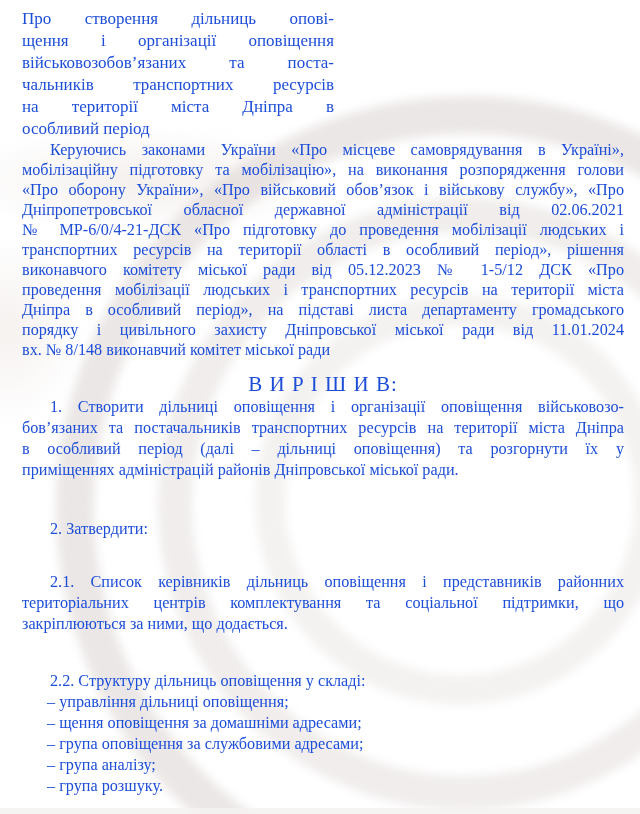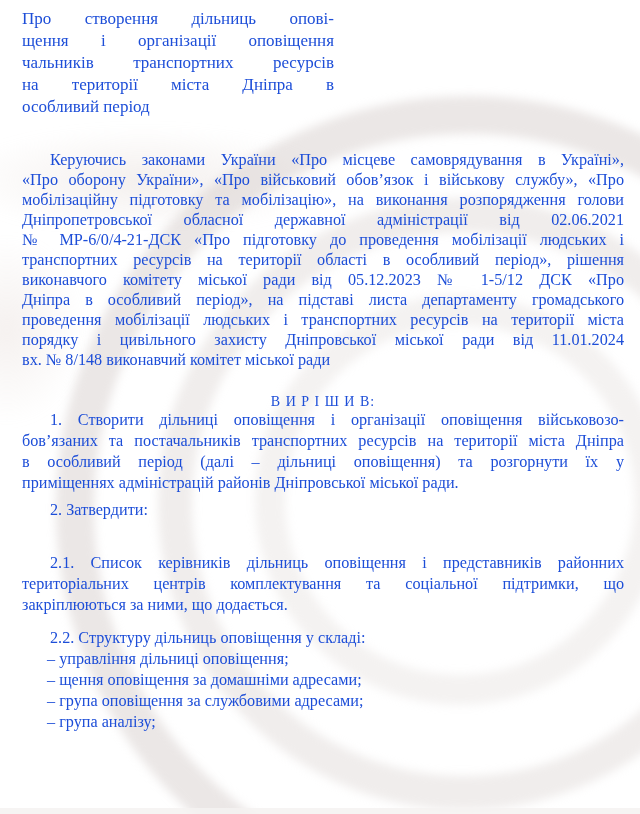--- a/index.html
+++ b/index.html
@@ -61,33 +61,33 @@
   .line.first { text-indent: 28px; }
 
   .title-block {
     width: 312px;
     font-size: 17px;
     line-height: 22px;
   }
   .title-block .line { text-indent: 0; }
 
   .para { font-size: 16.2px; line-height: 21px; }
-  .preamble { margin-top: 32px; line-height: 20px; }
+  .preamble { line-height: 20px; }
 
   .heading {
-    margin-top: 24px;
+    margin-top: 12px;
     text-align: center;
-    font-size: 14px;
+    font-size: 21px;
     letter-spacing: 1px;
   }
 
   .item-1   { }
-  .item-2   { margin-top: 6px; }
+  .item-2   { margin-top: 38px; }
   .item-2-1 { margin-top: 32px; }
-  .item-2-2 { margin-top: 12px; }
+  .item-2-2 { margin-top: 36px; }
 
   .structure-list {
     font-size: 16.2px;
     line-height: 21px;
     margin-left: 25px;
   }
 </style>
 </head>
 <body>
 
@@ -100,35 +100,36 @@
     <div class="wm-ring wm-r2"></div>
     <div class="wm-ring wm-r3"></div>
     <div class="wm-bottom-strip"></div>
   </div>
 
   <div class="content">
 
     <div class="title-block">
       <div class="line">Про створення дільниць опові-</div>
       <div class="line">щення і організації оповіщення</div>
+      <div class="line">військовозобов’язаних та поста-</div>
       <div class="line">чальників транспортних ресурсів</div>
       <div class="line">на території міста Дніпра в</div>
       <div class="line last">особливий період</div>
     </div>
 
     <div class="para preamble">
       <div class="line first">Керуючись законами України «Про місцеве самоврядування в Україні»,</div>
+      <div class="line">мобілізаційну підготовку та мобілізацію», на виконання розпорядження голови</div>
       <div class="line">«Про оборону України», «Про військовий обов’язок і військову службу», «Про</div>
-      <div class="line">мобілізаційну підготовку та мобілізацію», на виконання розпорядження голови</div>
       <div class="line">Дніпропетровської обласної державної адміністрації від 02.06.2021</div>
       <div class="line">№ МР-6/0/4-21-ДСК «Про підготовку до проведення мобілізації людських і</div>
       <div class="line">транспортних ресурсів на території області в особливий період», рішення</div>
       <div class="line">виконавчого комітету міської ради від 05.12.2023 № 1-5/12 ДСК «Про</div>
+      <div class="line">проведення мобілізації людських і транспортних ресурсів на території міста</div>
       <div class="line">Дніпра в особливий період», на підставі листа департаменту громадського</div>
-      <div class="line">проведення мобілізації людських і транспортних ресурсів на території міста</div>
       <div class="line">порядку і цивільного захисту Дніпровської міської ради від 11.01.2024</div>
       <div class="line last">вх. № 8/148 виконавчий комітет міської ради</div>
     </div>
 
     <div class="heading">В И Р І Ш И В:</div>
 
     <div class="para item-1">
       <div class="line first">1. Створити дільниці оповіщення і організації оповіщення військовозо-</div>
       <div class="line">бов’язаних та постачальників транспортних ресурсів на території міста Дніпра</div>
       <div class="line">в особливий період (далі – дільниці оповіщення) та розгорнути їх у</div>
@@ -147,16 +148,17 @@
 
     <div class="para item-2-2">
       <div class="line first last">2.2. Структуру дільниць оповіщення у складі:</div>
     </div>
 
     <div class="structure-list">
       <div class="line last">– управління дільниці оповіщення;</div>
       <div class="line last">– щення оповіщення за домашніми адресами;</div>
       <div class="line last">– група оповіщення за службовими адресами;</div>
       <div class="line last">– група аналізу;</div>
+      <div class="line last">– група розшуку.</div>
     </div>
 
   </div>
 </div>
 
 </body></html>

